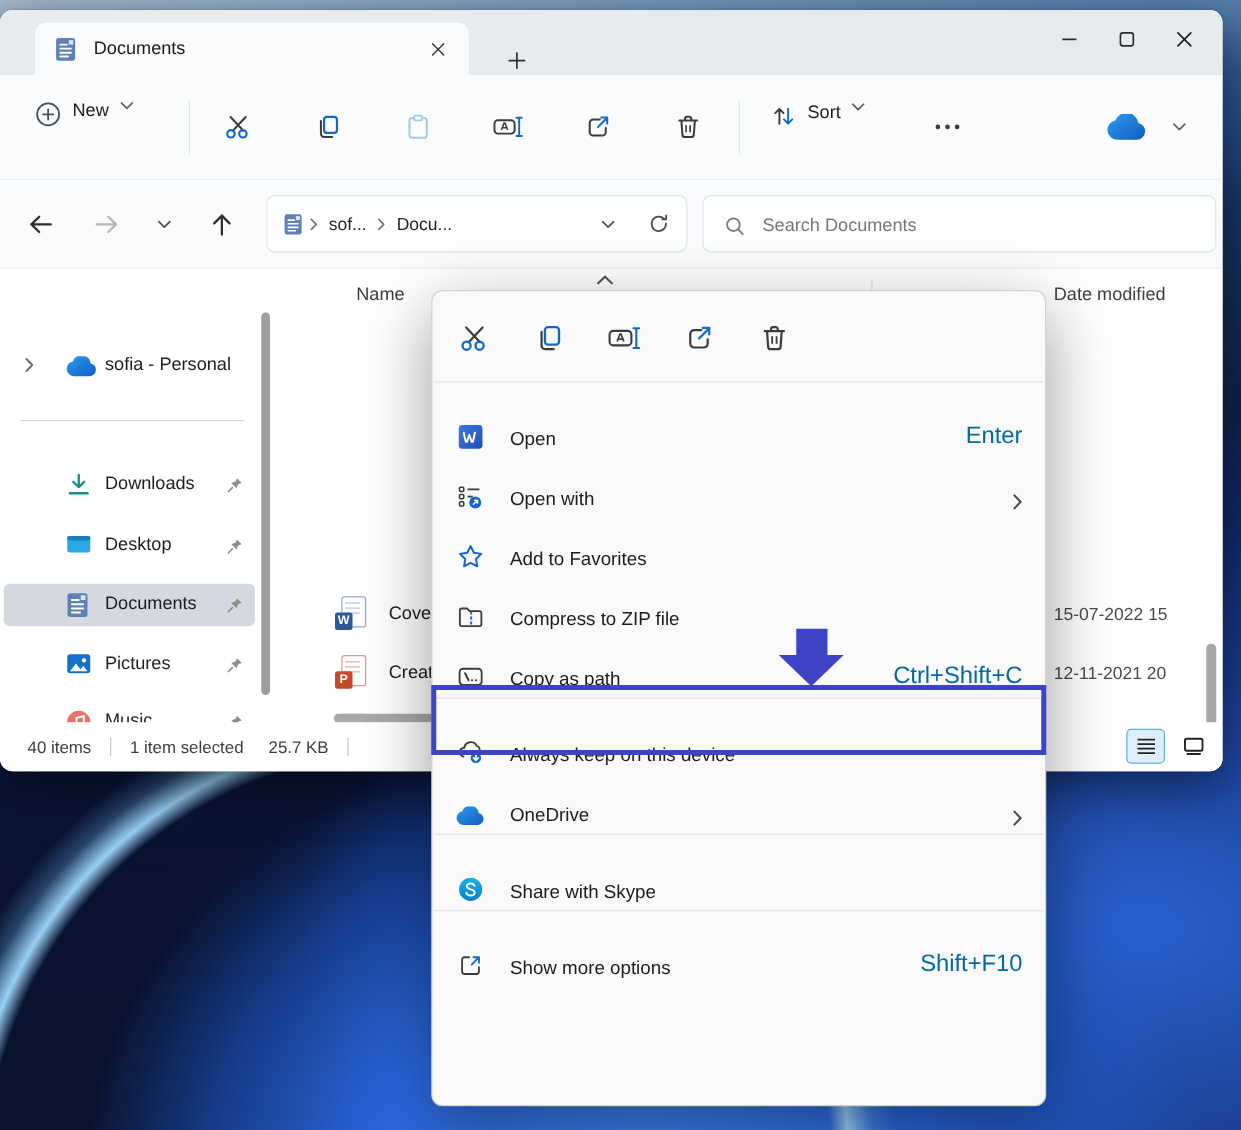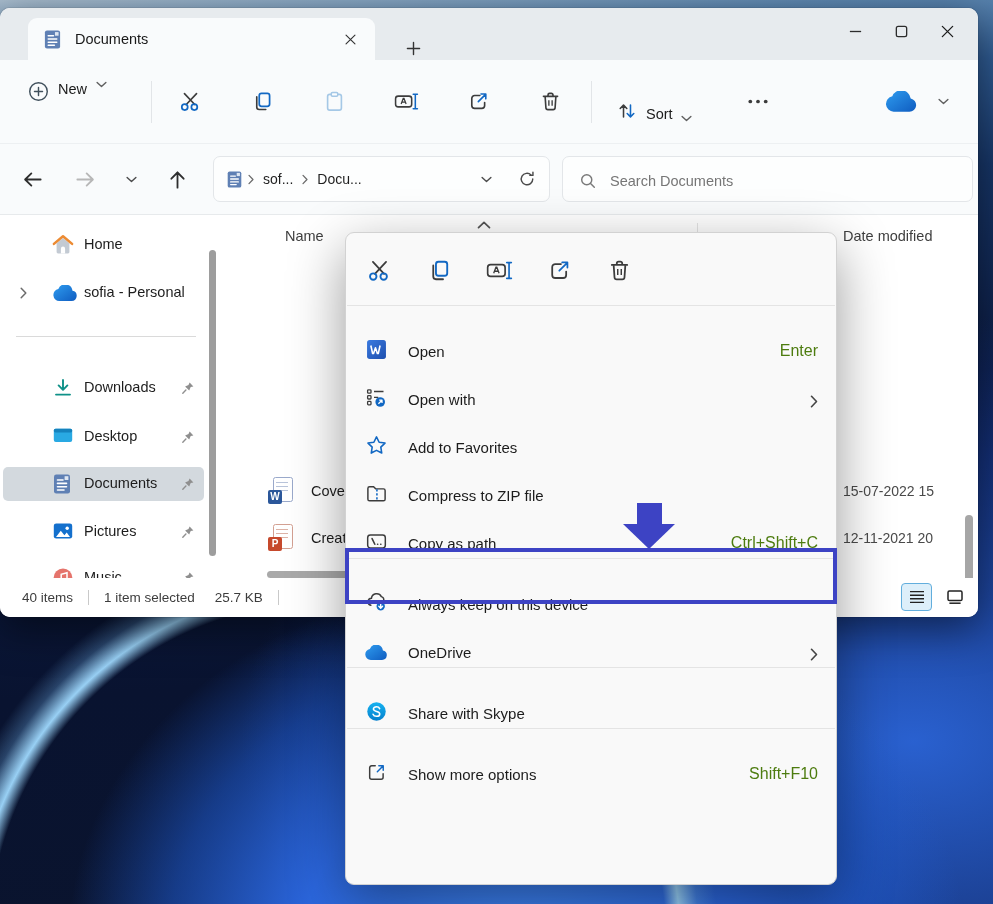--- a/index.html
+++ b/index.html
@@ -20,21 +20,21 @@
   .tab-close{margin-left:auto;width:26px;height:26px}
   .newtab{position:absolute;left:398px;top:26px;width:30px;height:28px}
   .wincontrols{position:absolute;right:8px;top:6px;display:flex}
   .wc{width:46px;height:34px;display:flex;align-items:center;justify-content:center}
   
   .toolbar{position:absolute;top:52px;left:0;right:0;height:84px;background:#f9fbfc;border-bottom:1px solid #edf0f2}
   .toolbar>*{position:absolute;top:50%;transform:translateY(-50%)}
   .newbtn{left:18px;width:122px;height:42px;display:flex;align-items:flex-start;gap:9px;padding:0 10px;border:none;background:transparent;border-radius:6px;font-size:14.5px;color:#1b1b1b}
   .tsep{width:1px;height:42px;background:#e2e5e8}
   .tbtn{width:40px;height:40px}
-  .sortbtn{left:608px;width:106px;height:40px;display:flex;align-items:flex-end;gap:8px;border:none;background:transparent;padding:0 8px;font-size:14.5px;color:#1b1b1b}
+  .sortbtn{left:608px;width:106px;height:40px;display:flex;align-items:flex-start;gap:8px;border:none;background:transparent;padding:0 8px;font-size:14.5px;color:#1b1b1b}
   .cloudbtn{left:880px;width:42px;height:36px}
   
   .navbar{position:absolute;top:136px;left:0;right:0;height:71px;background:#f9fbfc;border-bottom:1px solid #e7eaec}
   .navbar>*{position:absolute;top:50%;transform:translateY(-50%)}
   .nbtn{width:34px;height:34px}
   .addrbar{left:213px;width:337px;height:46px;background:#fdfefe;border:1px solid #e3e6e9;border-radius:7px;display:flex;align-items:center;padding:0 8px 0 12px;font-size:14px}
   .crumb{color:#1f1f1f;padding:3px 4px;border-radius:4px}
   .bsep{color:#6b6b6b;margin:0 5px;display:flex}
   .searchbar{left:562px;width:411px;height:46px;background:#fdfefe;border:1px solid #e3e6e9;border-radius:7px;display:flex;align-items:center;padding:4px 12px 0 16px}
   .searchbar input{border:none;outline:none;background:transparent;font:inherit;font-size:14.5px;margin-left:13px;width:300px;color:#222}
@@ -72,21 +72,21 @@
   .vbtn{width:31px;height:28px;border-radius:4px;border:1px solid transparent}
   .vbtn.active{background:#ddeffa;border-color:#62aedd}
   
   .menu{position:absolute;left:345px;top:232px;width:492px;height:653px;background:#f9f9f9;border:1px solid #d2d2d2;border-radius:9px;box-shadow:0 18px 55px rgba(0,0,0,.4);padding:8px 0 7px;z-index:20}
   .mqa{height:58px;display:flex;align-items:center;padding-left:13px;gap:20px}
   .qab{width:40px;height:40px}
   .msep{height:1px;background:#e4e4e4;margin:6px 1px}
   .mi{height:48px;display:flex;align-items:flex-end;padding:0 18px;font-size:15px;color:#1c1c1c;cursor:default}
   .mi.hl{background:#ececec}
   .mic{width:24px;display:flex;justify-content:center;margin-right:20px;flex:none}
-  .msc{margin-left:auto;color:#4d7c0f;font-size:16px}
+  .msc{margin-left:auto;color:#0369a1;font-size:19px}
   .msub{margin-left:auto;color:#454545;display:flex}
   .prop-outline{position:absolute;left:-1px;right:-1px;top:315px;height:56px;border:4px solid #3d43c4;pointer-events:none;z-index:26}
   
   .anno-arrow{position:absolute;left:623px;top:503px;width:52px;z-index:30;pointer-events:none}
   .anno-arrow .st{margin:0 auto;width:25px;height:21px;background:#3d43c4}
   .anno-arrow .hd{width:0;height:0;border-left:26px solid transparent;border-right:26px solid transparent;border-top:25px solid #3d43c4}
 </style>
 </head>
 <body>
 
@@ -435,26 +435,20 @@
         <svg width="18" height="18">
             <use href="#s-search"></use>
           </svg>
         <input type="text" placeholder="Search Documents" style="">
       </div>
     </div>
 
     <div class="content">
 
       <div class="sidebar">
-        <div class="side-item" style="top:13px">
-          <span class="si-icon"><svg width="22" height="21">
-                <use href="#s-home"></use>
-              </svg></span>
-          <span class="si-label">Home</span>
-        </div>
         <div class="side-item" style="top:61px">
           <span class="si-chev"><svg width="7" height="12">
                 <use href="#s-chevr"></use>
               </svg></span>
           <span class="si-icon" style="top:9px"><svg width="26" height="17">
                 <use href="#s-cloud"></use>
               </svg></span>
           <span class="si-label">sofia - Personal</span>
         </div>
         <div class="side-sep"></div>

